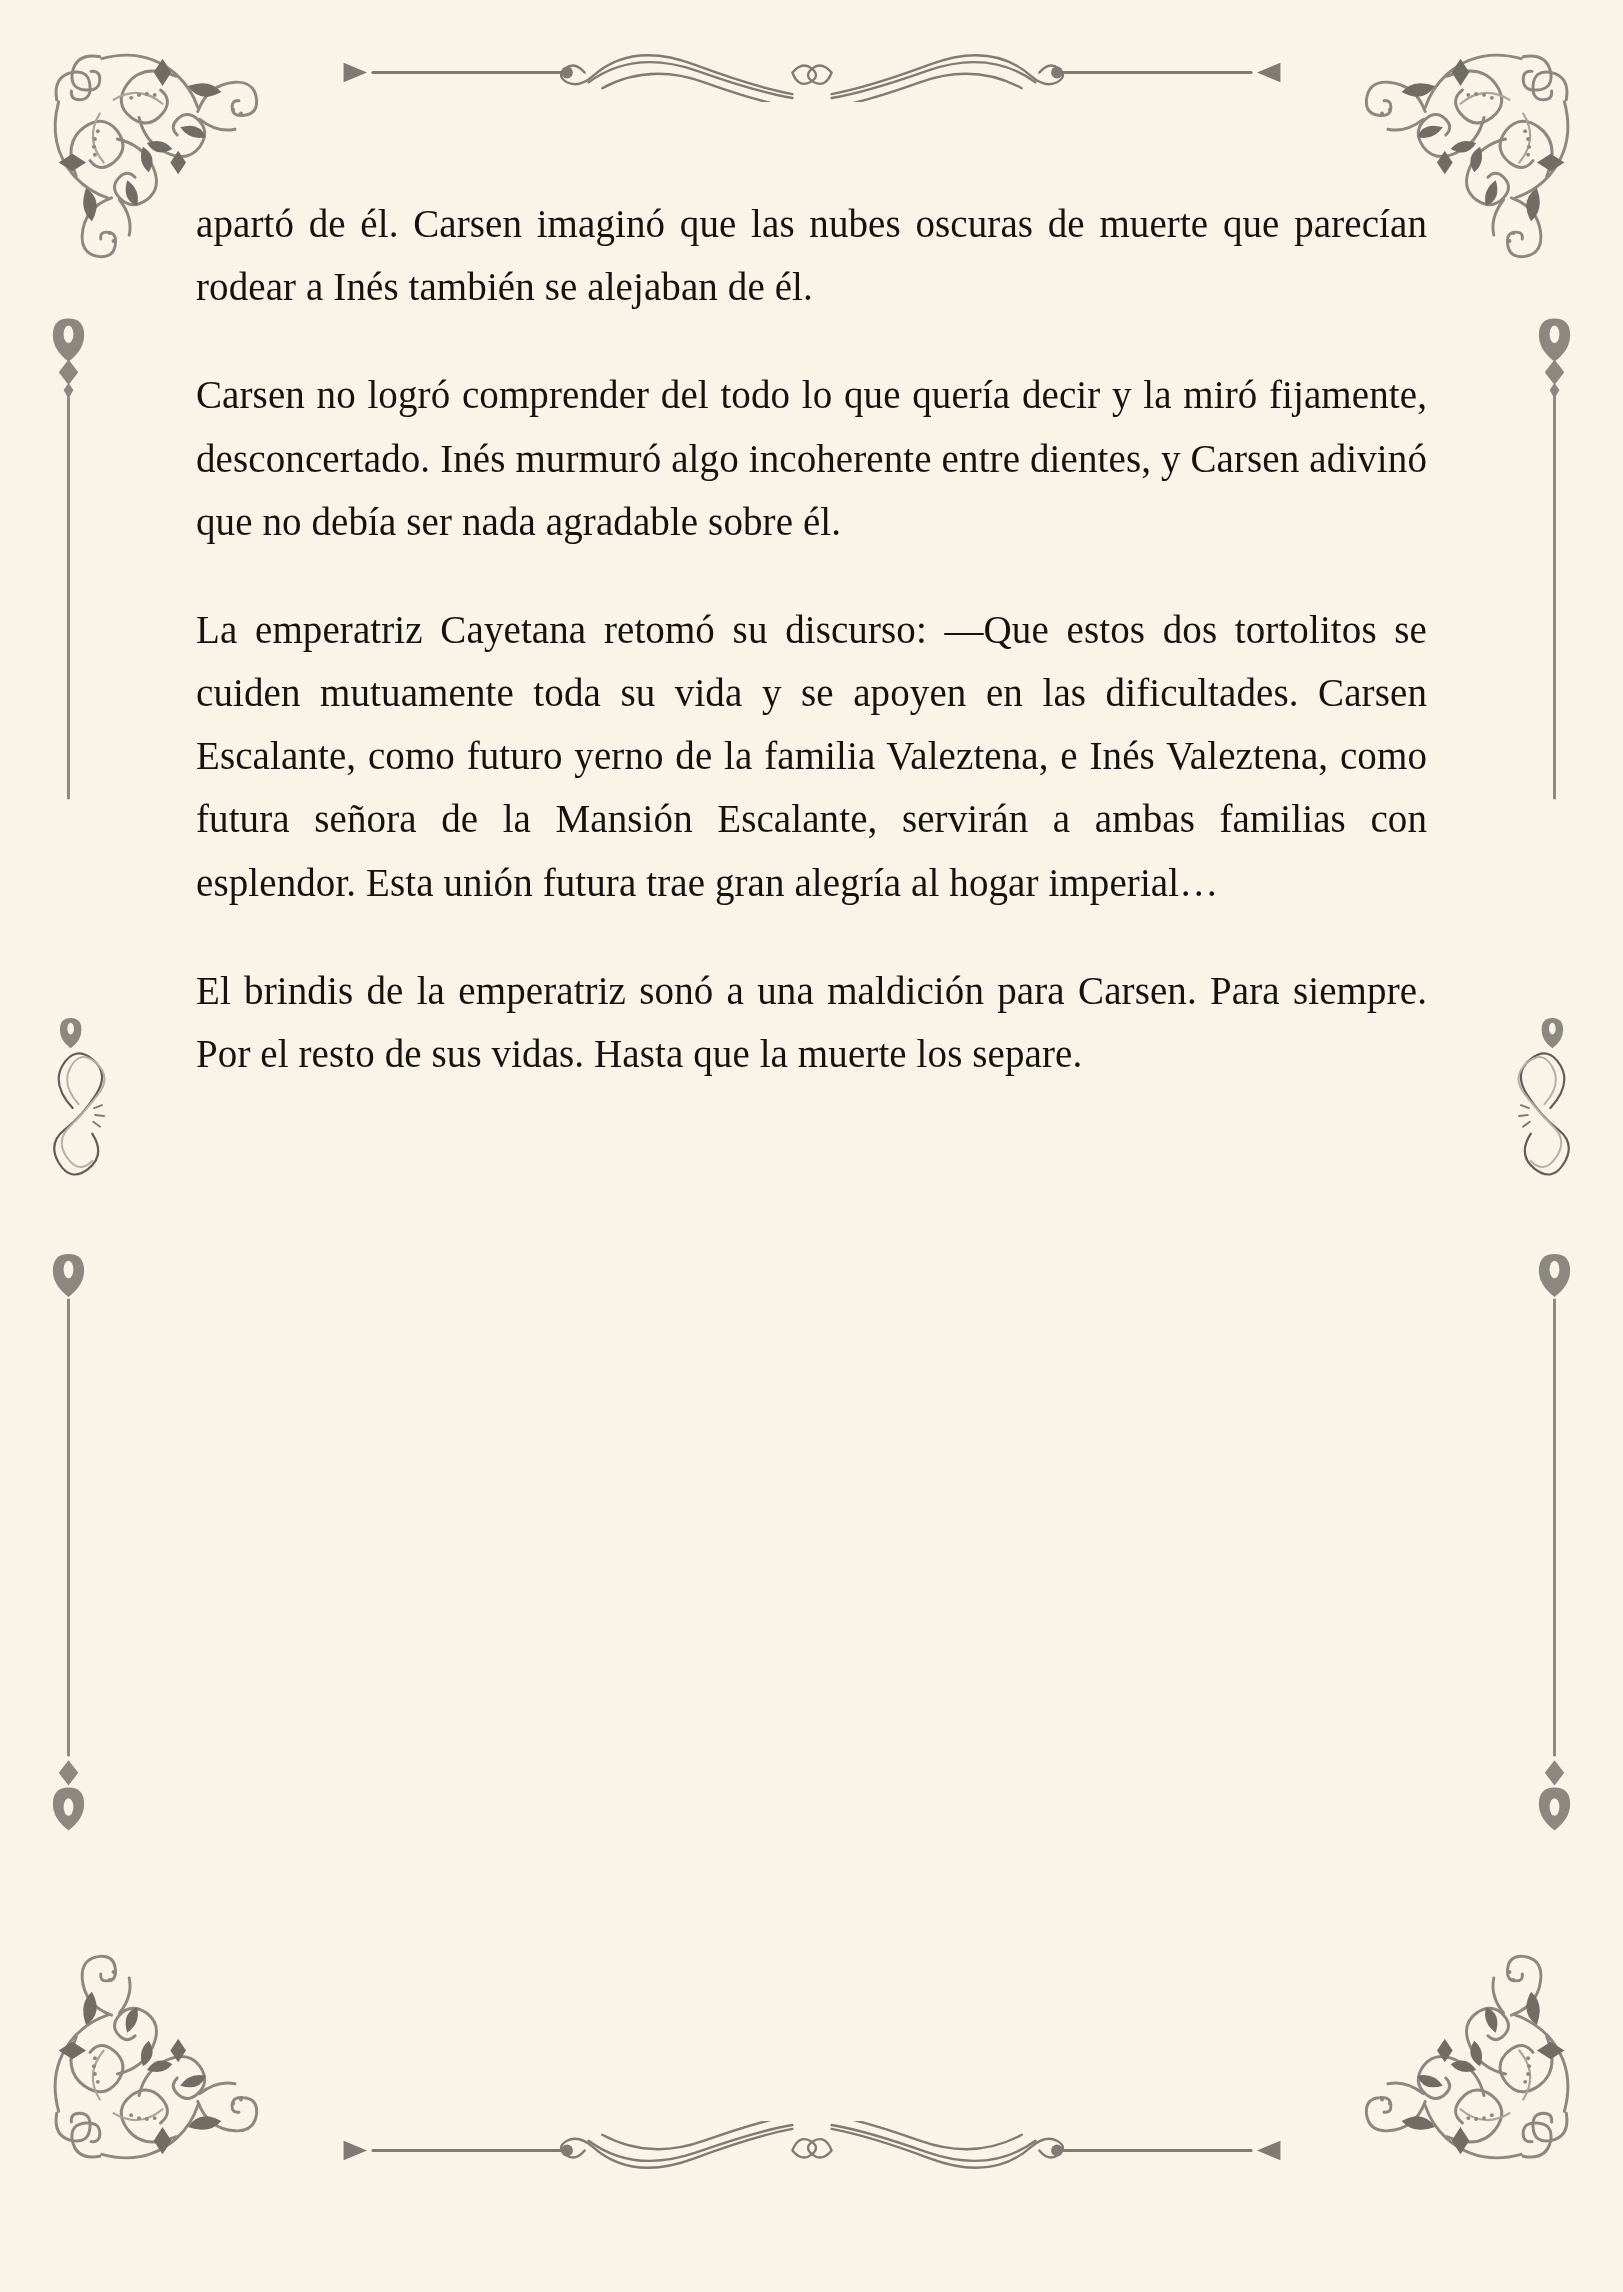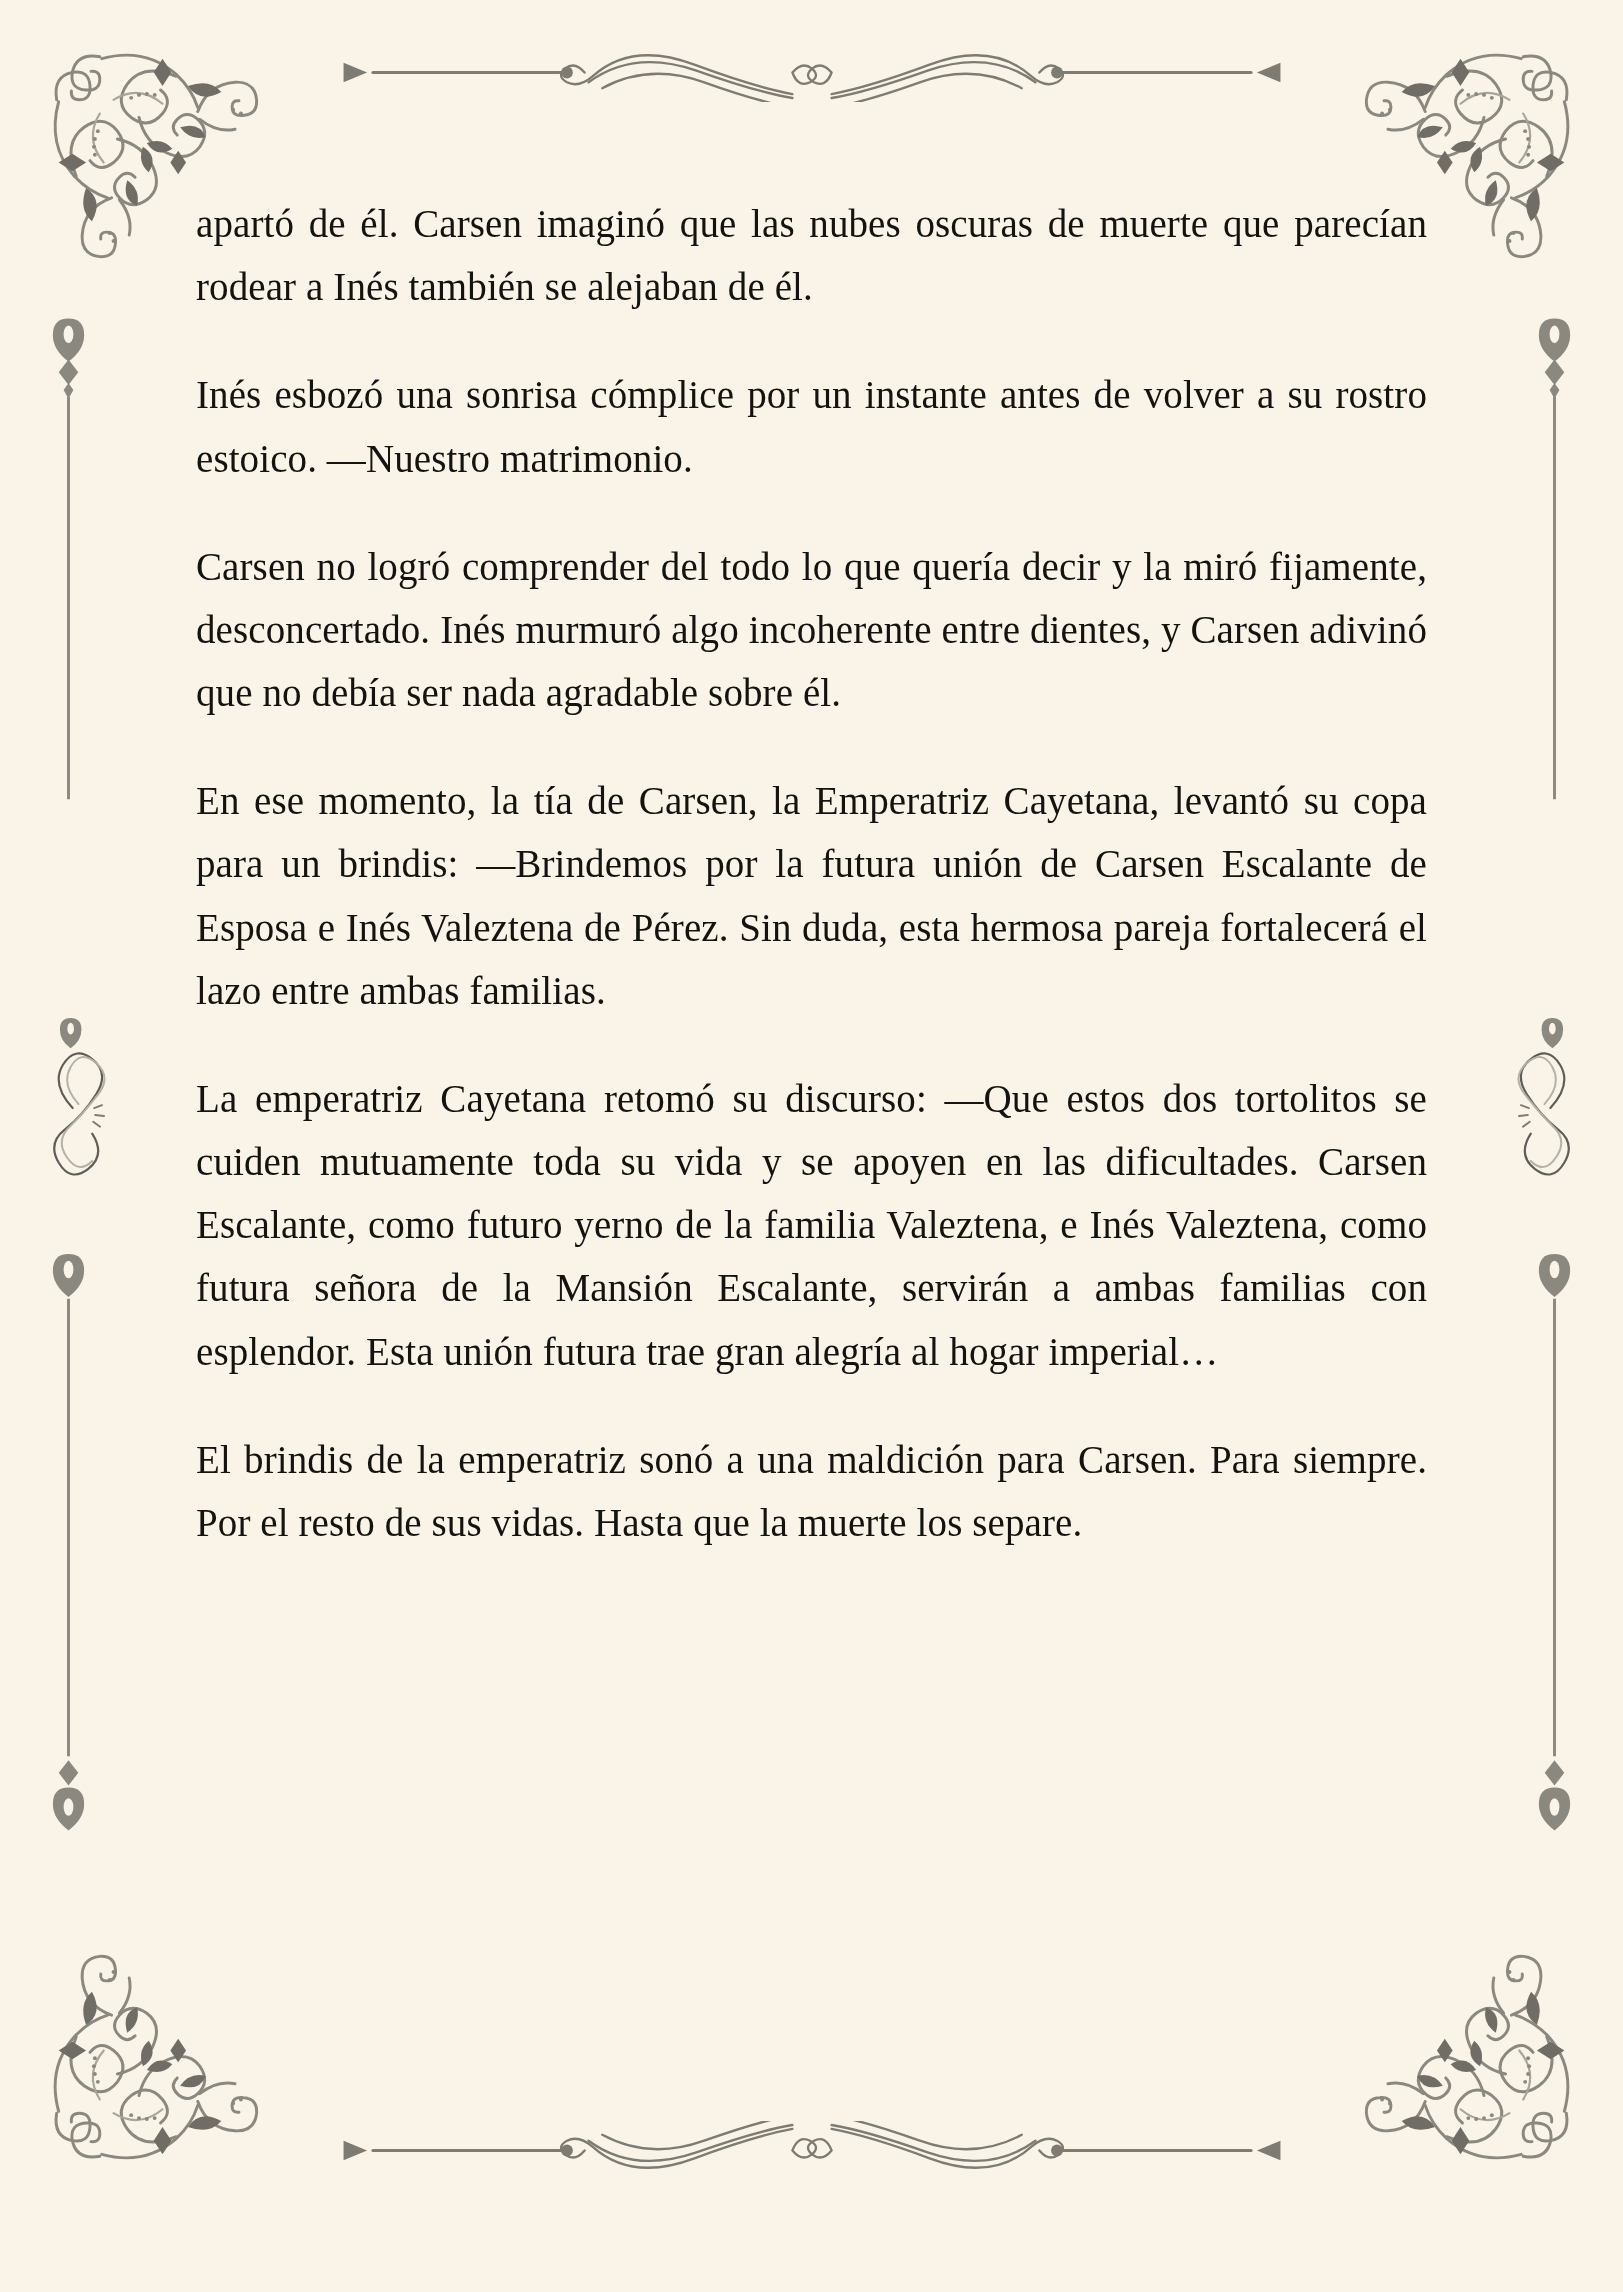--- a/index.html
+++ b/index.html
@@ -400,21 +400,19 @@
       <g fill="#8a887f">
         <path d="M22 524 l10 13 -10 13 -10 -13 z"></path>
         <path d="M22 552 q16 0 16 17 q0 15 -16 27 q-16 -12 -16 -27 q0 -17 16 -17 z"></path>
         <ellipse cx="22" cy="572" rx="5" ry="9" fill="#faf3e8"></ellipse>
       </g>
     </svg>
   </div>
 
   <div class="content">
     <p class="para">apartó de él. Carsen imaginó que las nubes oscuras de muerte que parecían rodear a Inés también se alejaban de él.</p>
-    <p class="para">Inés esbozó una sonrisa cómplice por un instante antes de volver a su rostro estoico. —Nuestro matrimonio.</p>
     <p class="para">Carsen no logró comprender del todo lo que quería decir y la miró fijamente, desconcertado. Inés murmuró algo incoherente entre dientes, y Carsen adivinó que no debía ser nada agradable sobre él.</p>
-    <p class="para">En ese momento, la tía de Carsen, la Emperatriz Cayetana, levantó su copa para un brindis: —Brindemos por la futura unión de Carsen Escalante de Esposa e Inés Valeztena de Pérez. Sin duda, esta hermosa pareja fortalecerá el lazo entre ambas familias.</p>
     <p class="para">La emperatriz Cayetana retomó su discurso: —Que estos dos tortolitos se cuiden mutuamente toda su vida y se apoyen en las dificultades. Carsen Escalante, como futuro yerno de la familia Valeztena, e Inés Valeztena, como futura señora de la Mansión Escalante, servirán a ambas familias con esplendor. Esta unión futura trae gran alegría al hogar imperial…</p>
     <p class="para">El brindis de la emperatriz sonó a una maldición para Carsen. Para siempre. Por el resto de sus vidas. Hasta que la muerte los separe.</p>
   </div>
 
 </div>
 
 
 </body></html>

